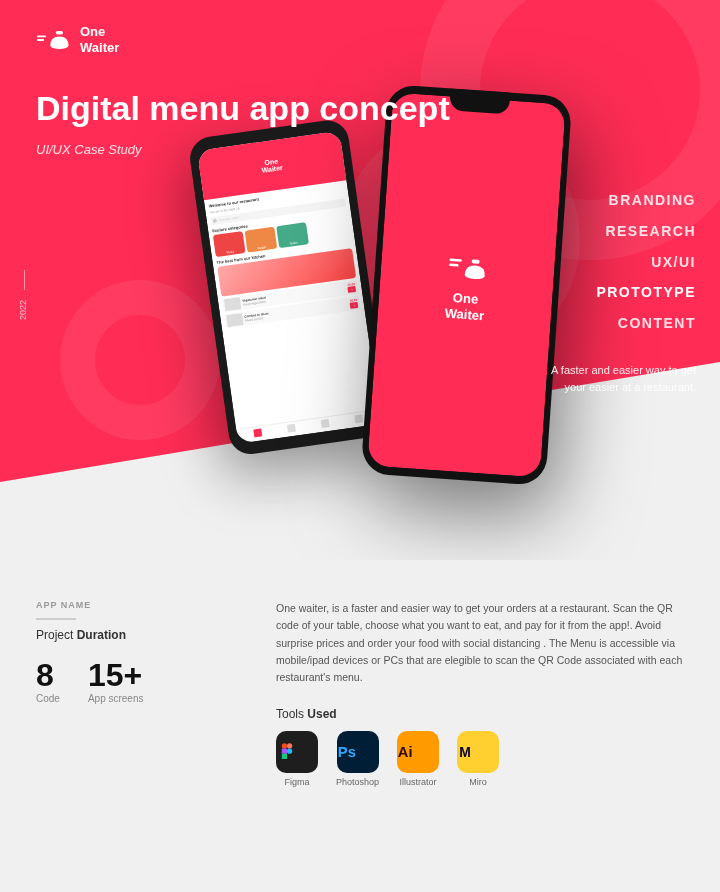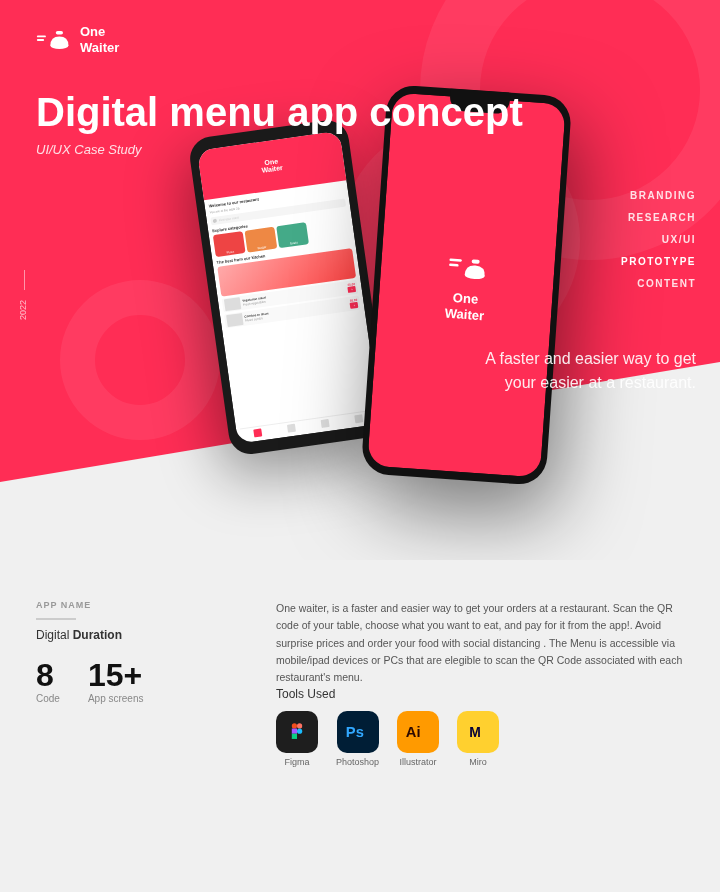--- a/index.html
+++ b/index.html
@@ -84,21 +84,21 @@
     .logo-text span {
       display: block;
     }
 
     
     .hero-title {
       position: absolute;
       top: 88px;
       left: 36px;
       color: white;
-      font-size: 40px;
+      font-size: 34px;
       font-weight: 700;
       z-index: 10;
       line-height: 1.2;
     }
     .hero-subtitle {
       position: absolute;
       top: 142px;
       left: 36px;
       color: rgba(255,255,255,0.85);
       font-size: 13px;
@@ -130,38 +130,38 @@
     
     .nav-items {
       position: absolute;
       right: 24px;
       top: 185px;
       z-index: 10;
       text-align: right;
     }
     .nav-item {
       color: rgba(255,255,255,0.85);
-      font-size: 10px;
+      font-size: 14px;
       font-weight: 600;
       letter-spacing: 1.5px;
       line-height: 2.2;
       text-transform: uppercase;
     }
     .nav-item.active {
       color: white;
       font-weight: 800;
     }
 
     
     .tagline {
       position: absolute;
       right: 24px;
       bottom: 165px;
       color: rgba(255,255,255,0.9);
-      font-size: 16px;
+      font-size: 11px;
       text-align: right;
       line-height: 1.5;
       z-index: 10;
     }
 
     
     .phones-container {
       position: absolute;
       bottom: 30px;
       left: 50%;
@@ -305,47 +305,48 @@
     .about-title {
       font-size: 28px;
       font-weight: 700;
       color: #111;
       margin-bottom: 10px;
     }
     .about-text {
       font-size: 10.5px;
       color: #555;
       line-height: 1.65;
+      margin-bottom: 20px;
     }
 
     .tools-section {}
     .tools-label {
       font-size: 12px;
       color: #333;
       margin-bottom: 10px;
     }
-    .tools-label strong { font-weight: 400; }
+    .tools-label strong { font-weight: 700; }
     .tools-row {
       display: flex;
       gap: 18px;
       align-items: center;
     }
     .tool-item {
       display: flex;
       flex-direction: column;
       align-items: center;
       gap: 4px;
     }
     .tool-icon {
       width: 42px;
       height: 42px;
       border-radius: 10px;
       display: flex;
       align-items: center;
-      justify-content: center;
+      justify-content: flex-start;
       font-size: 22px;
     }
     .tool-name {
       font-size: 9px;
       color: #666;
     }
 
     
     .duration-section {
       margin-top: 4px;
@@ -514,21 +515,21 @@
 <div class="lower-section">
   <div class="project-info-row">
 
     <div class="left-info">
       <div class="app-name-label">APP NAME</div>
 
       <div class="section-divider"></div>
 
       <div class="duration-section">
         <div class="duration-label">
-          <span>Digital </span><strong>Duration</strong>
+          <span>Project </span><strong>Duration</strong>
         </div>
         <div class="stats-row">
           <div class="stat-item">
             <div class="stat-number">8</div>
             <div class="stat-sub">Code</div>
           </div>
           <div class="stat-item">
             <div class="stat-number">15+</div>
             <div class="stat-sub">App screens</div>
           </div>

